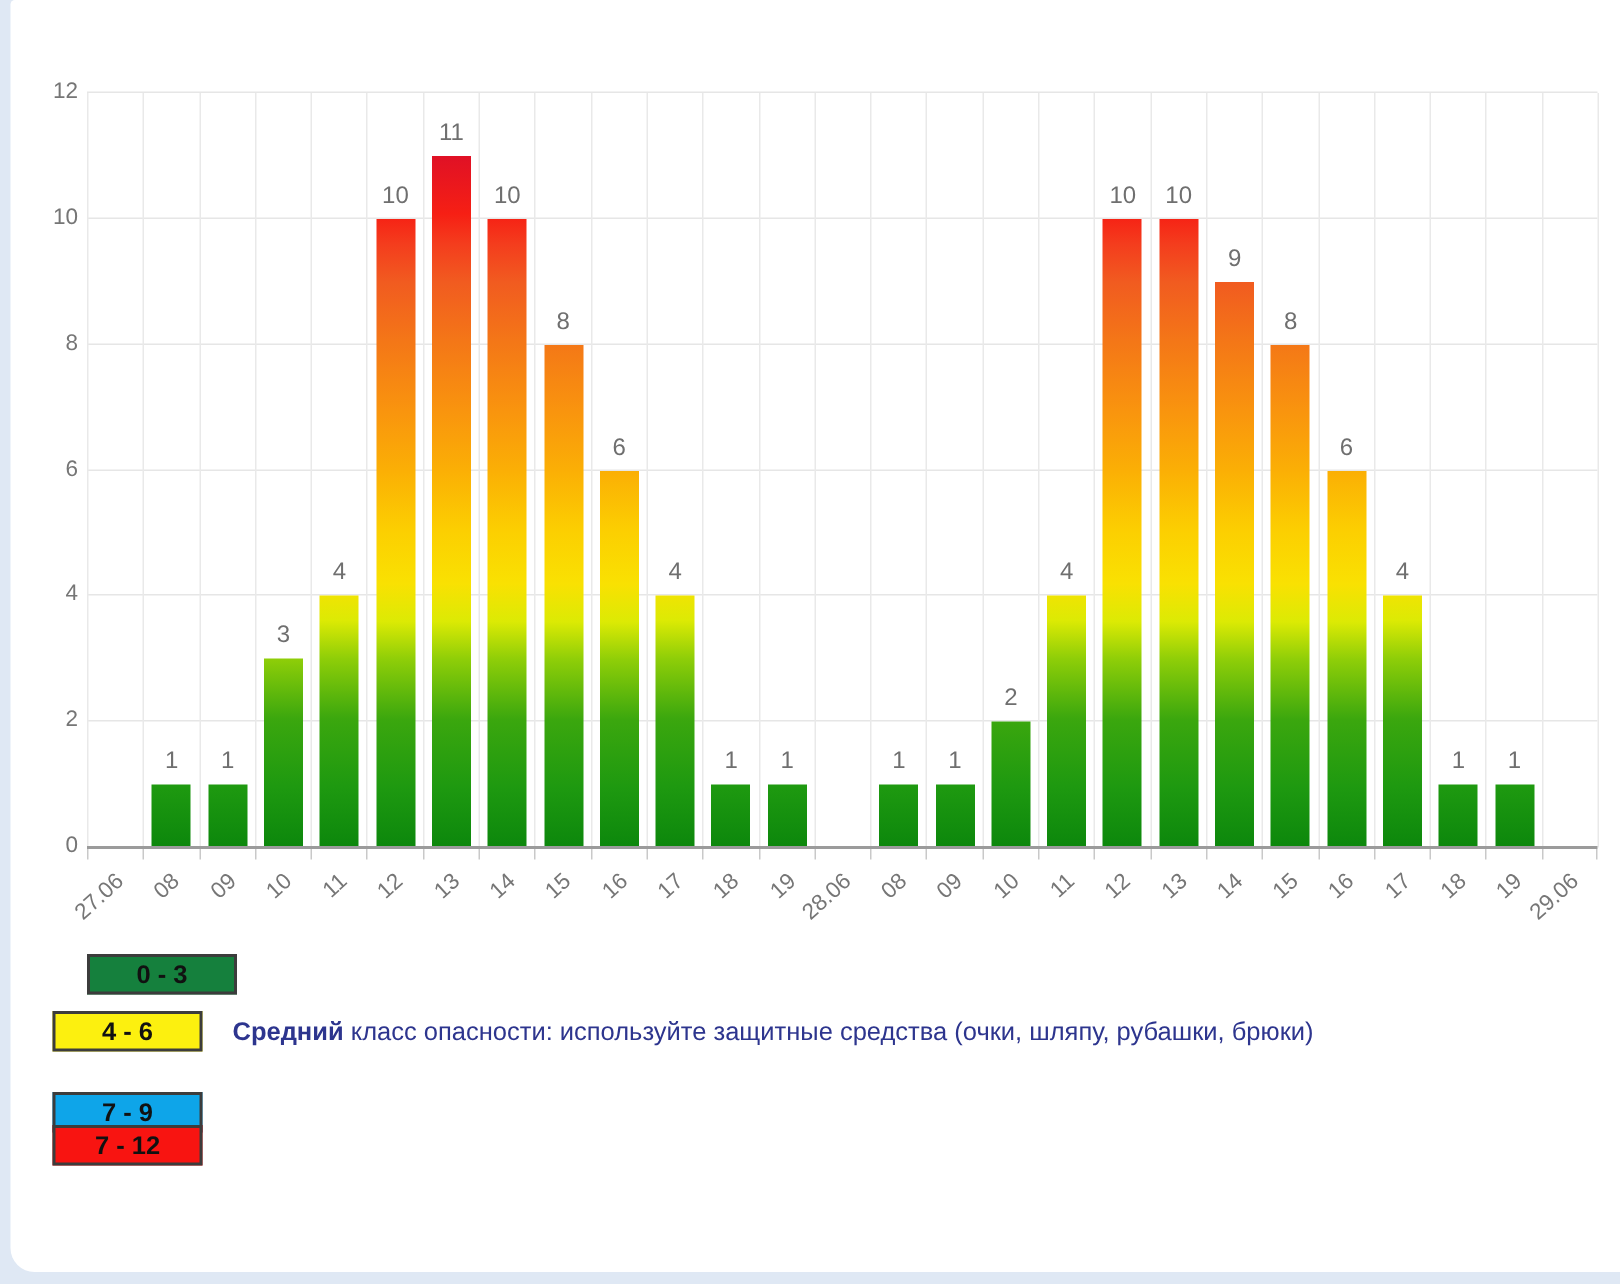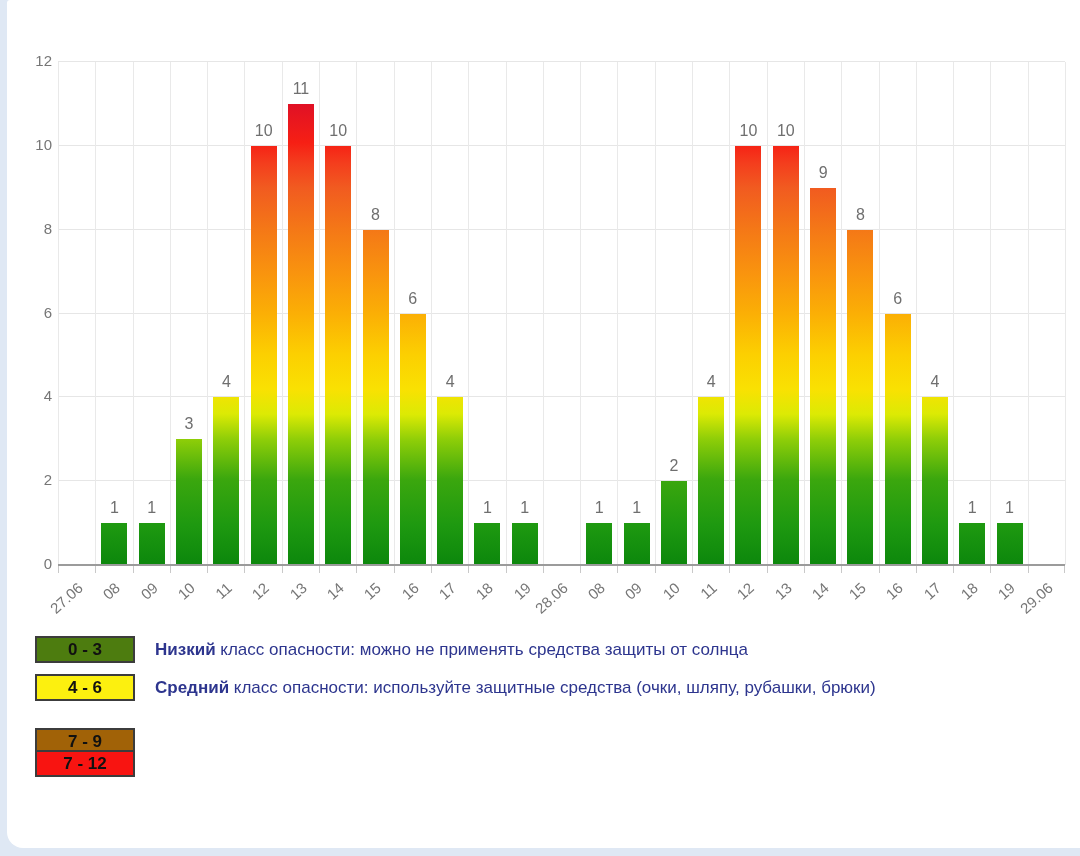--- a/index.html
+++ b/index.html
@@ -246,35 +246,34 @@
       <div class="xlabel" style="right: 169.833px;">16</div>
       <div class="xlabel" style="right: 132.537px;">17</div>
       <div class="xlabel" style="right: 95.2407px;">18</div>
       <div class="xlabel" style="right: 57.9444px;">19</div>
       <div class="xlabel" style="right: 20.6481px;">29.06</div>
     </div>
 
   <div class="legend">
 
     <div class="legend-row">
-      <div class="swatch" style="background: #4d7c0f;">
+      <div class="swatch" style="background: #15803d; margin-left: 23px;">
           <span>0 - 3</span>
         </div>
-      <div class="legend-text"><b>Низкий</b><span> класс опасности: можно не применять средства защиты от солнца</span></div>
     </div>
 
     <div class="legend-row">
       <div class="swatch" style="background: rgb(252, 240, 15);">
           <span>4 - 6</span>
         </div>
       <div class="legend-text"><b>Средний</b><span> класс опасности: используйте защитные средства (очки, шляпу, рубашки, брюки)</span></div>
     </div>
 
     <div class="legend-row">
-      <div class="swatch" style="background: #a16207; margin-top: 32px;">
+      <div class="swatch" style="background: #0ea5e9; margin-top: 32px;">
           <span>7 - 9</span>
         </div>
     </div>
 
     <div class="legend-row">
       <div class="swatch" style="background: rgb(248, 20, 17);">
           <span>7 - 12</span>
         </div>
     </div>
   </div>

